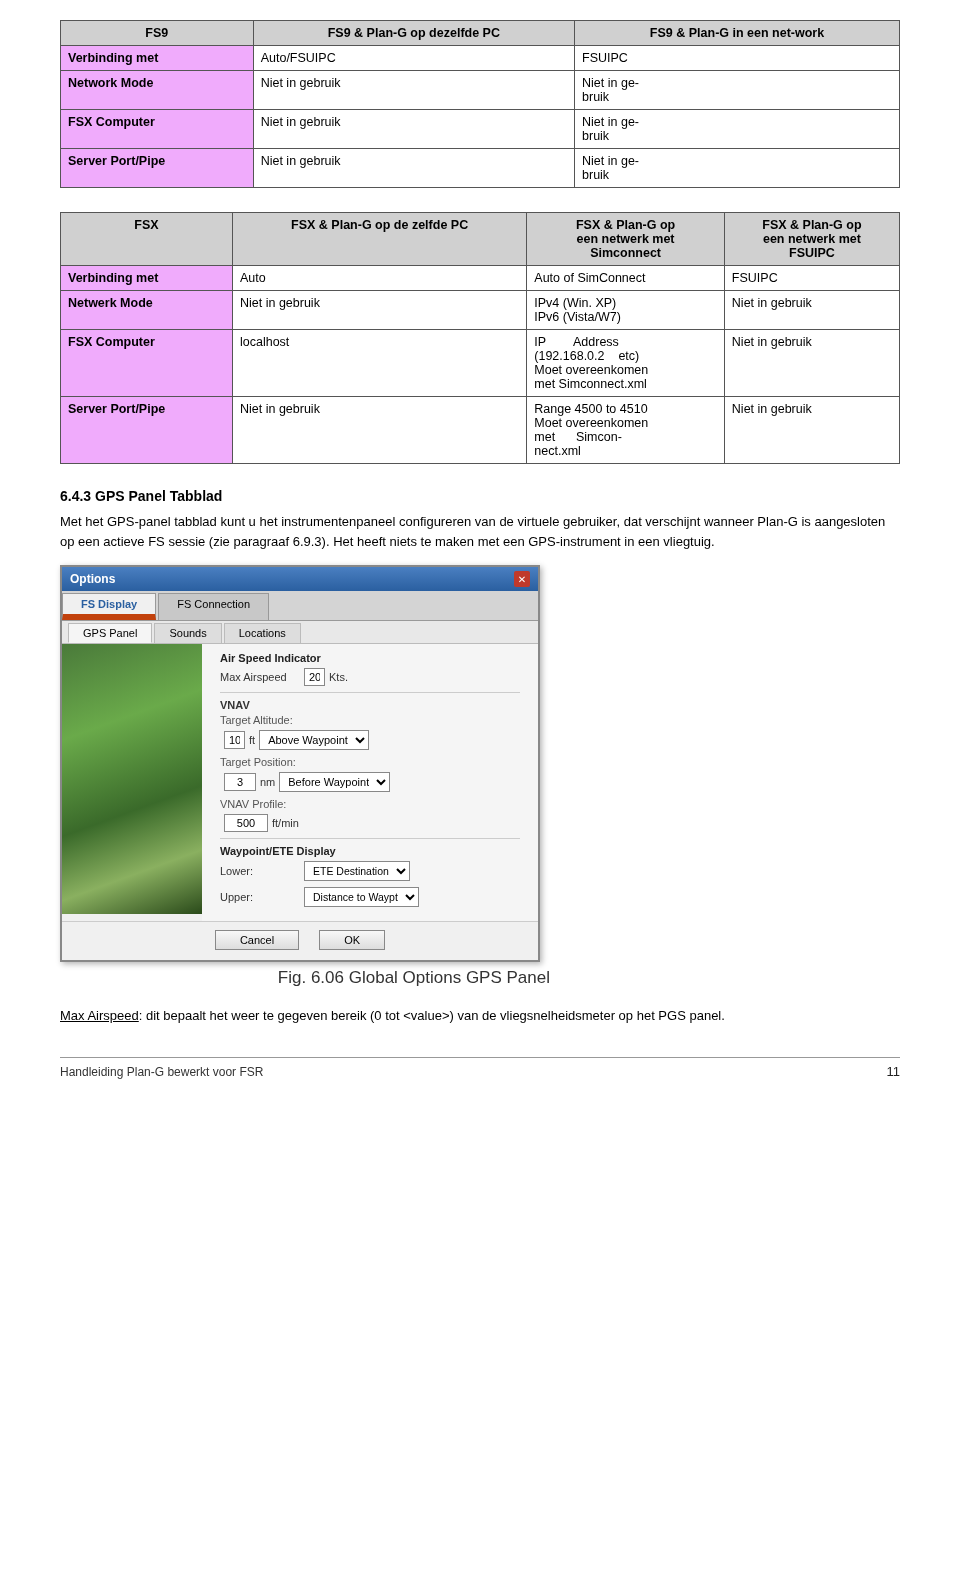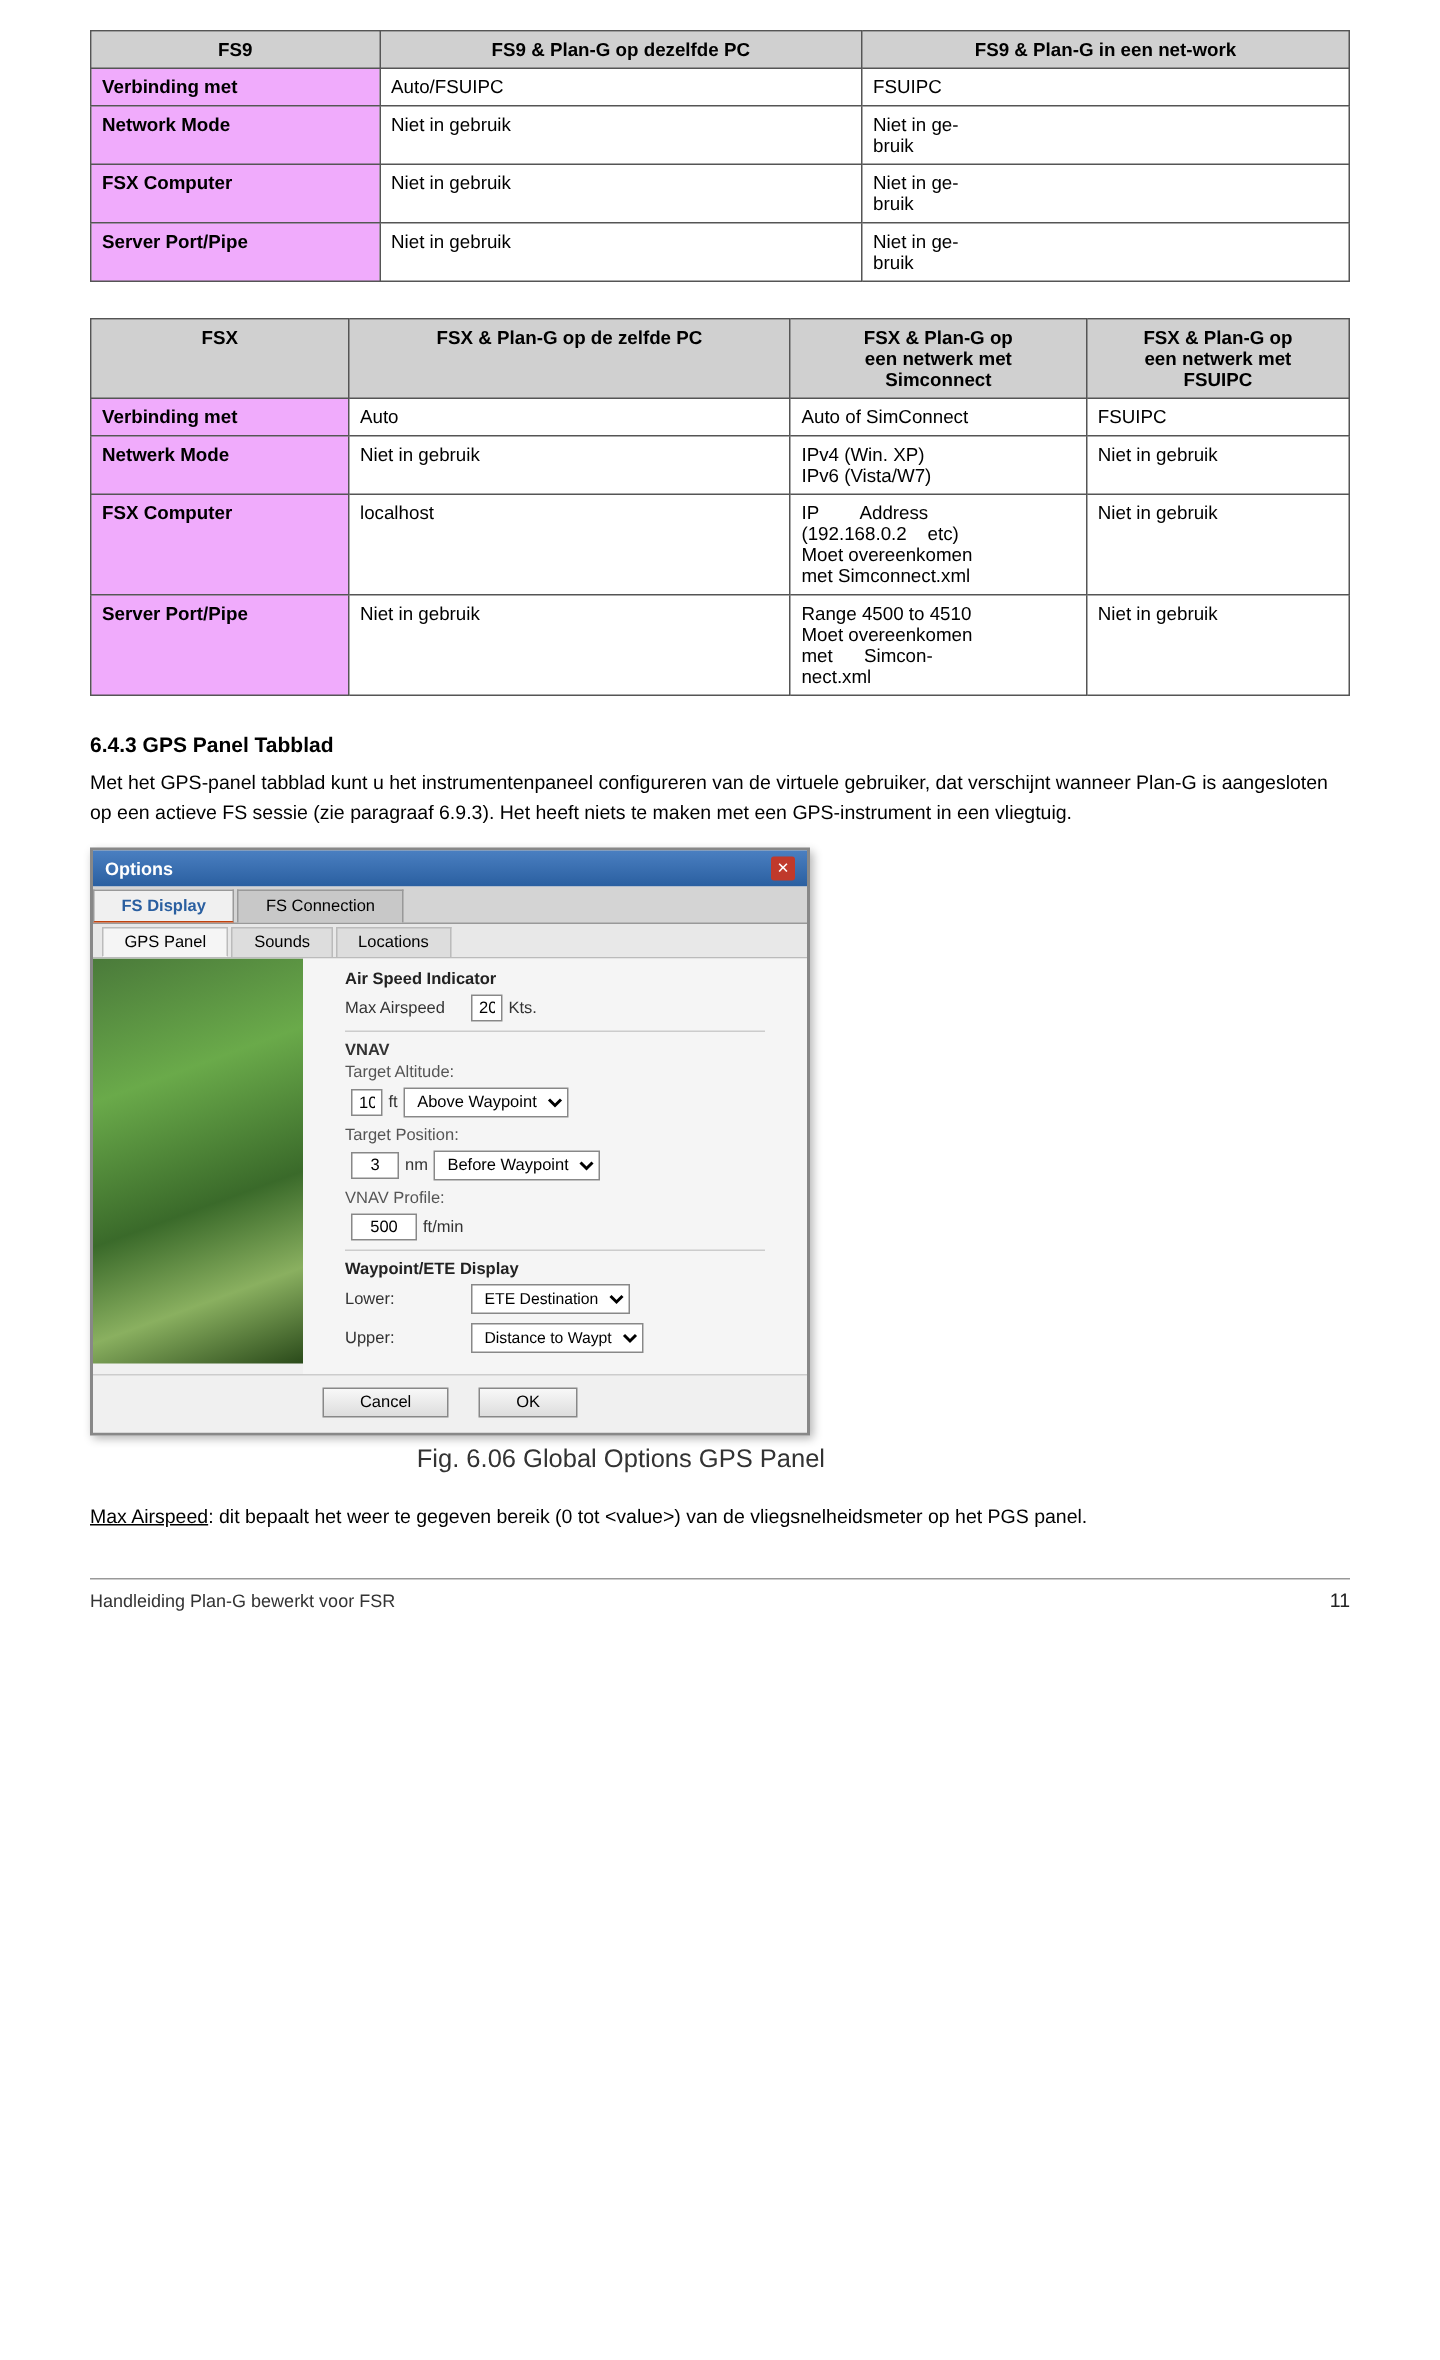--- a/index.html
+++ b/index.html
@@ -107,21 +107,21 @@
       border: 1px solid #999;
       border-bottom: none;
       background: #c8c8c8;
       cursor: pointer;
       font-size: 11px;
       margin-right: 2px;
       margin-top: 2px;
     }
     .dialog-tab.active {
       background: #f0f0f0;
-      border-bottom: 1px solid #c2410c;
+      border-bottom: 6px solid #c2410c;
       z-index: 1;
       font-weight: bold;
       color: #2a5fa0;
     }
     .dialog-subtabs {
       display: flex;
       background: #e8e8e8;
       border-bottom: 1px solid #bbb;
       padding: 2px 6px 0 6px;
     }
@@ -149,21 +149,21 @@
       overflow: hidden;
     }
     .dialog-left-img {
       width: 140px;
       height: 270px;
       background: linear-gradient(160deg, #4a7a3a 0%, #6aaa4a 30%, #3a6a2a 60%, #8ab060 80%, #2a4a1a 100%);
       position: relative;
     }
     .dialog-right {
       flex: 1;
-      padding: 8px 28px;
+      padding: 8px 18px;
       background: #f5f5f5;
     }
     .dialog-section-label {
       font-weight: bold;
       font-size: 11px;
       margin-bottom: 4px;
       color: #222;
     }
     .dialog-row {
       display: flex;

